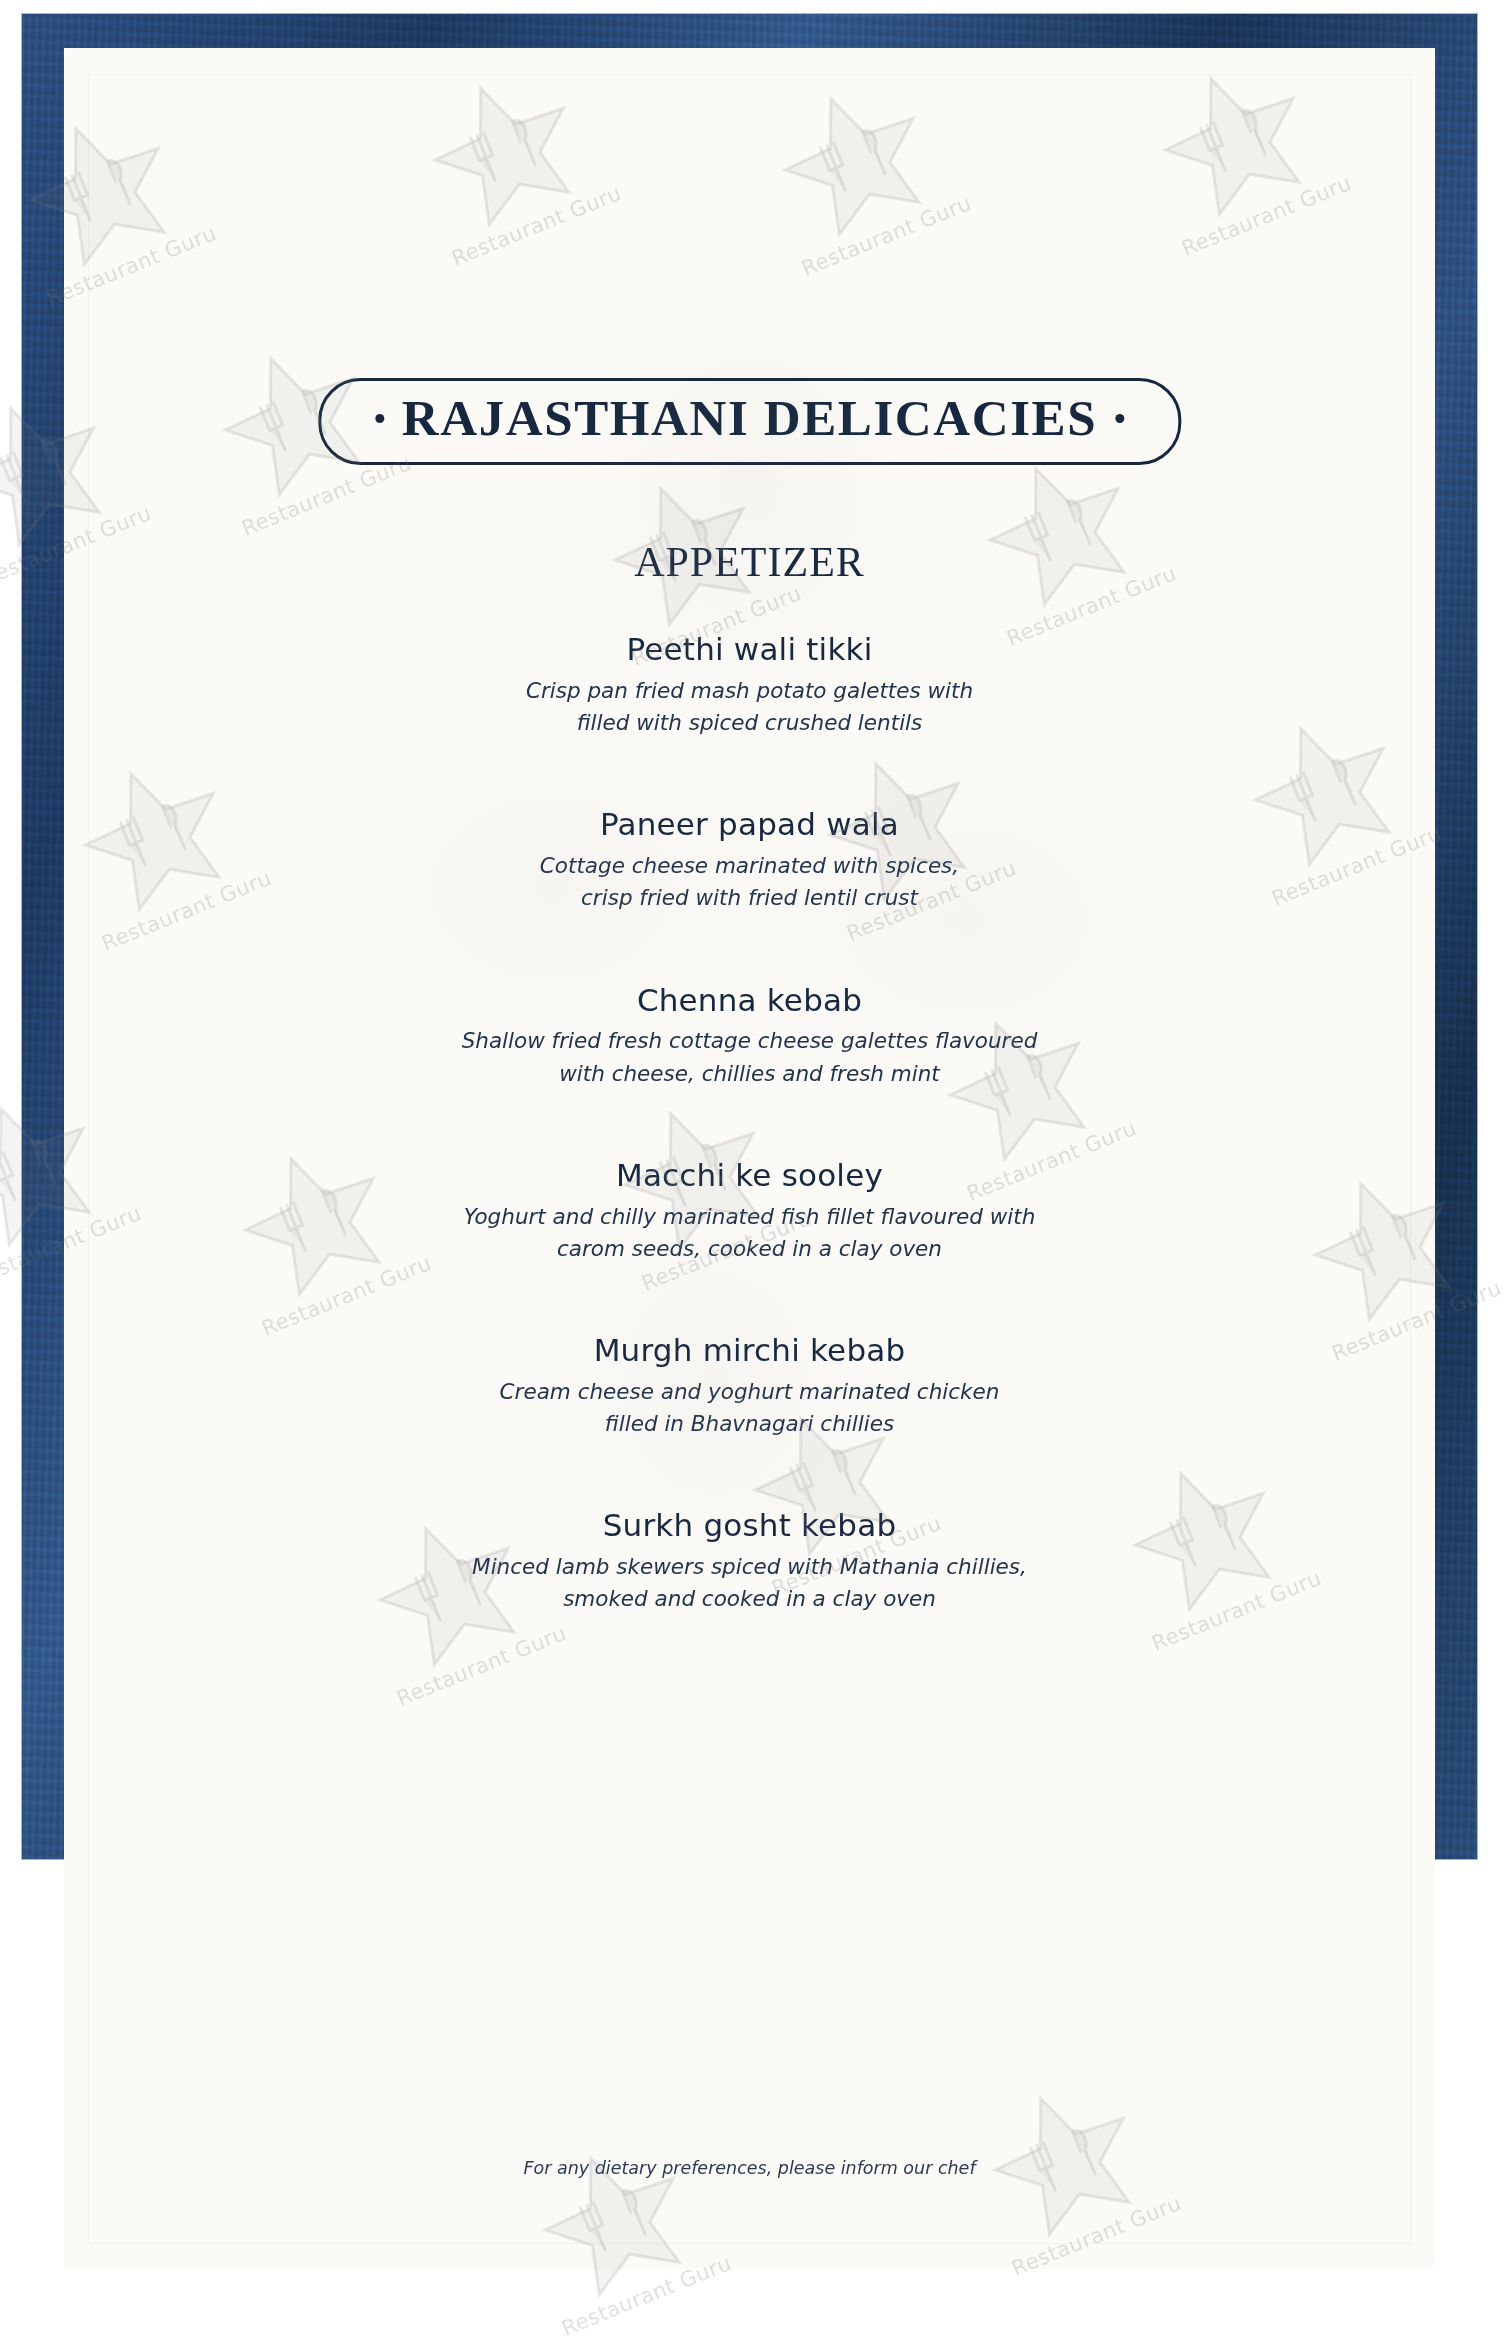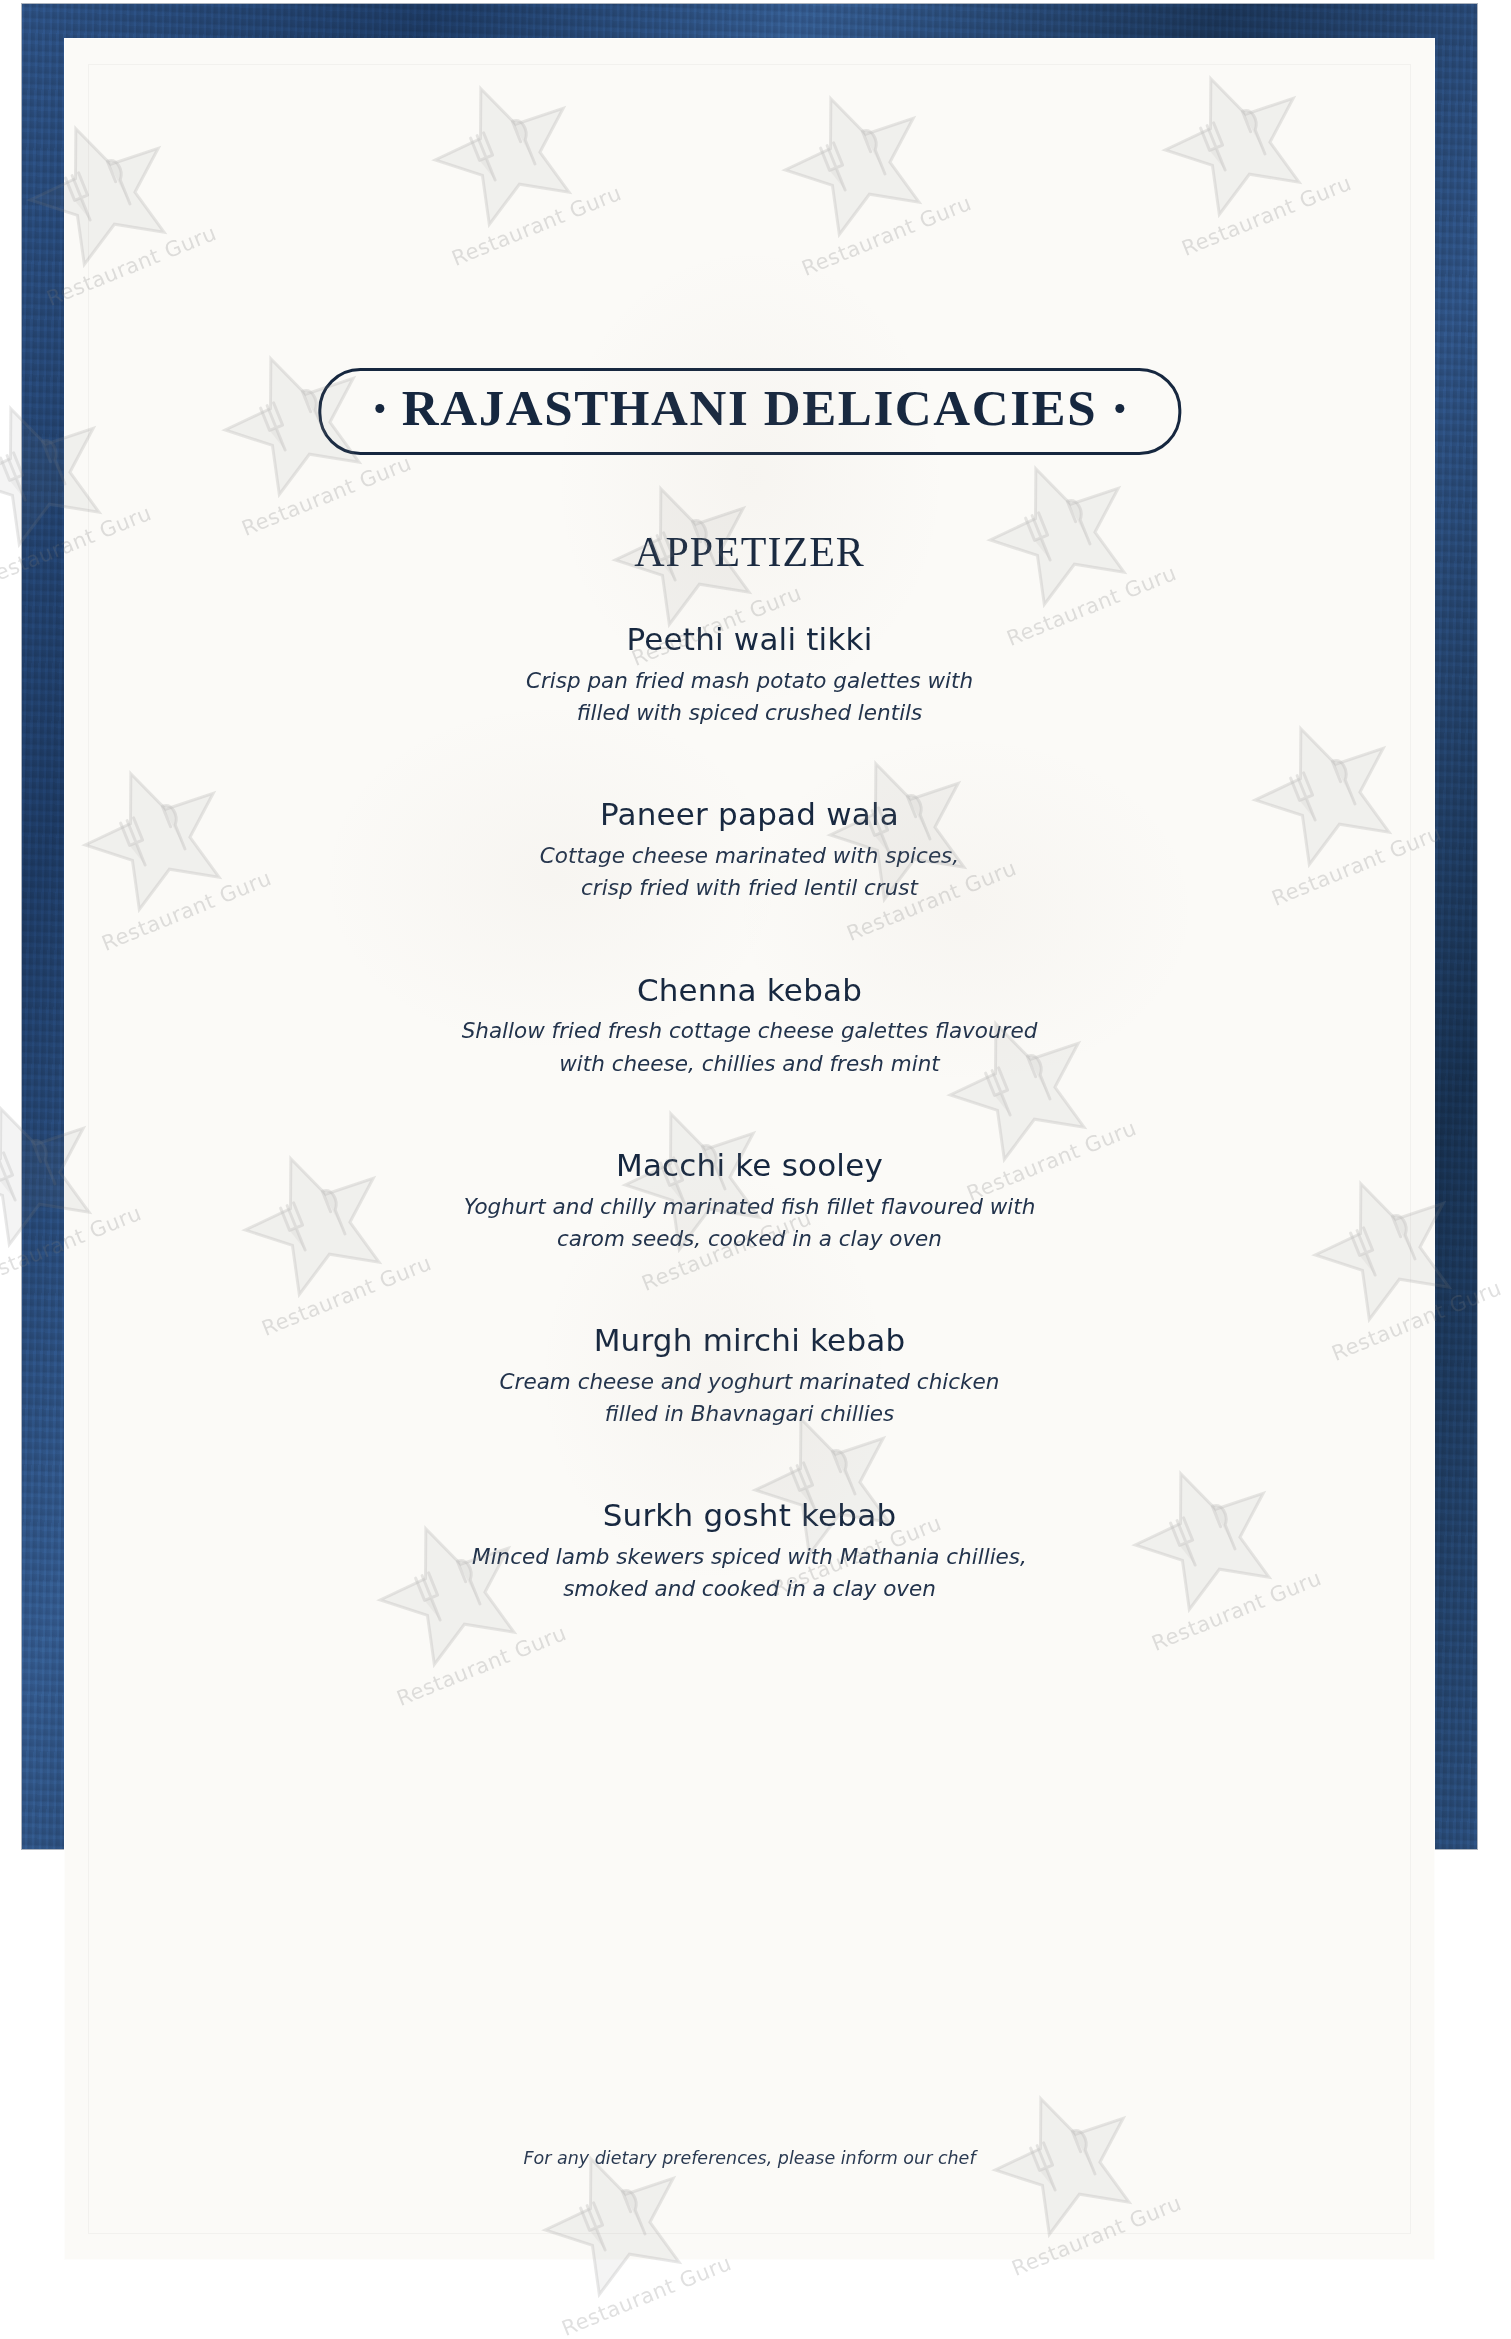--- a/index.html
+++ b/index.html
@@ -19,21 +19,21 @@
   #page {
     position: absolute;
     inset: 0;
     background: #ffffff;
   }
 
   
   #frame {
     position: absolute;
     left: 22px;
-    top: 4px;
+    top: 14px;
     width: 1455px;
     height: 1845px;
     background:
       linear-gradient(115deg, #2c4f80 0%, #1d3a63 18%, #33598c 34%, #1b3558 52%, #2e5182 68%, #17304f 84%, #2a4c79 100%);
     box-shadow: 0 0 0 1px rgba(20,40,70,0.35);
   }
   #frame::before {
     
     content: "";
     position: absolute;

